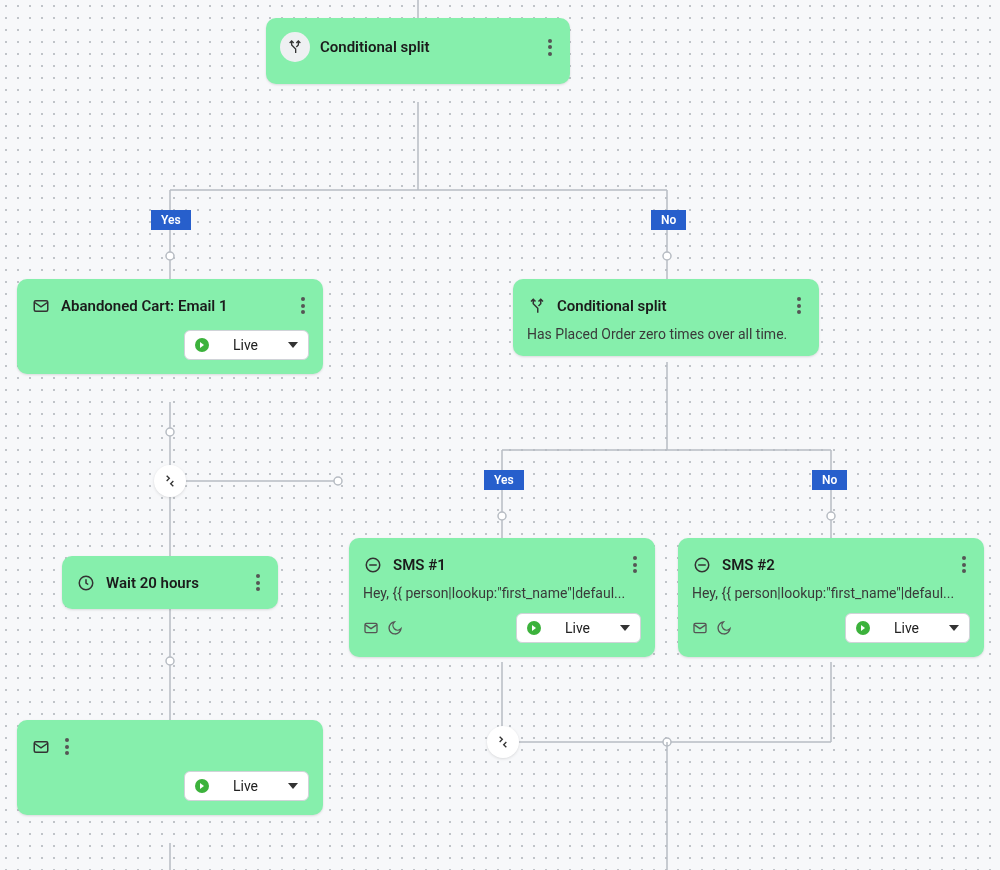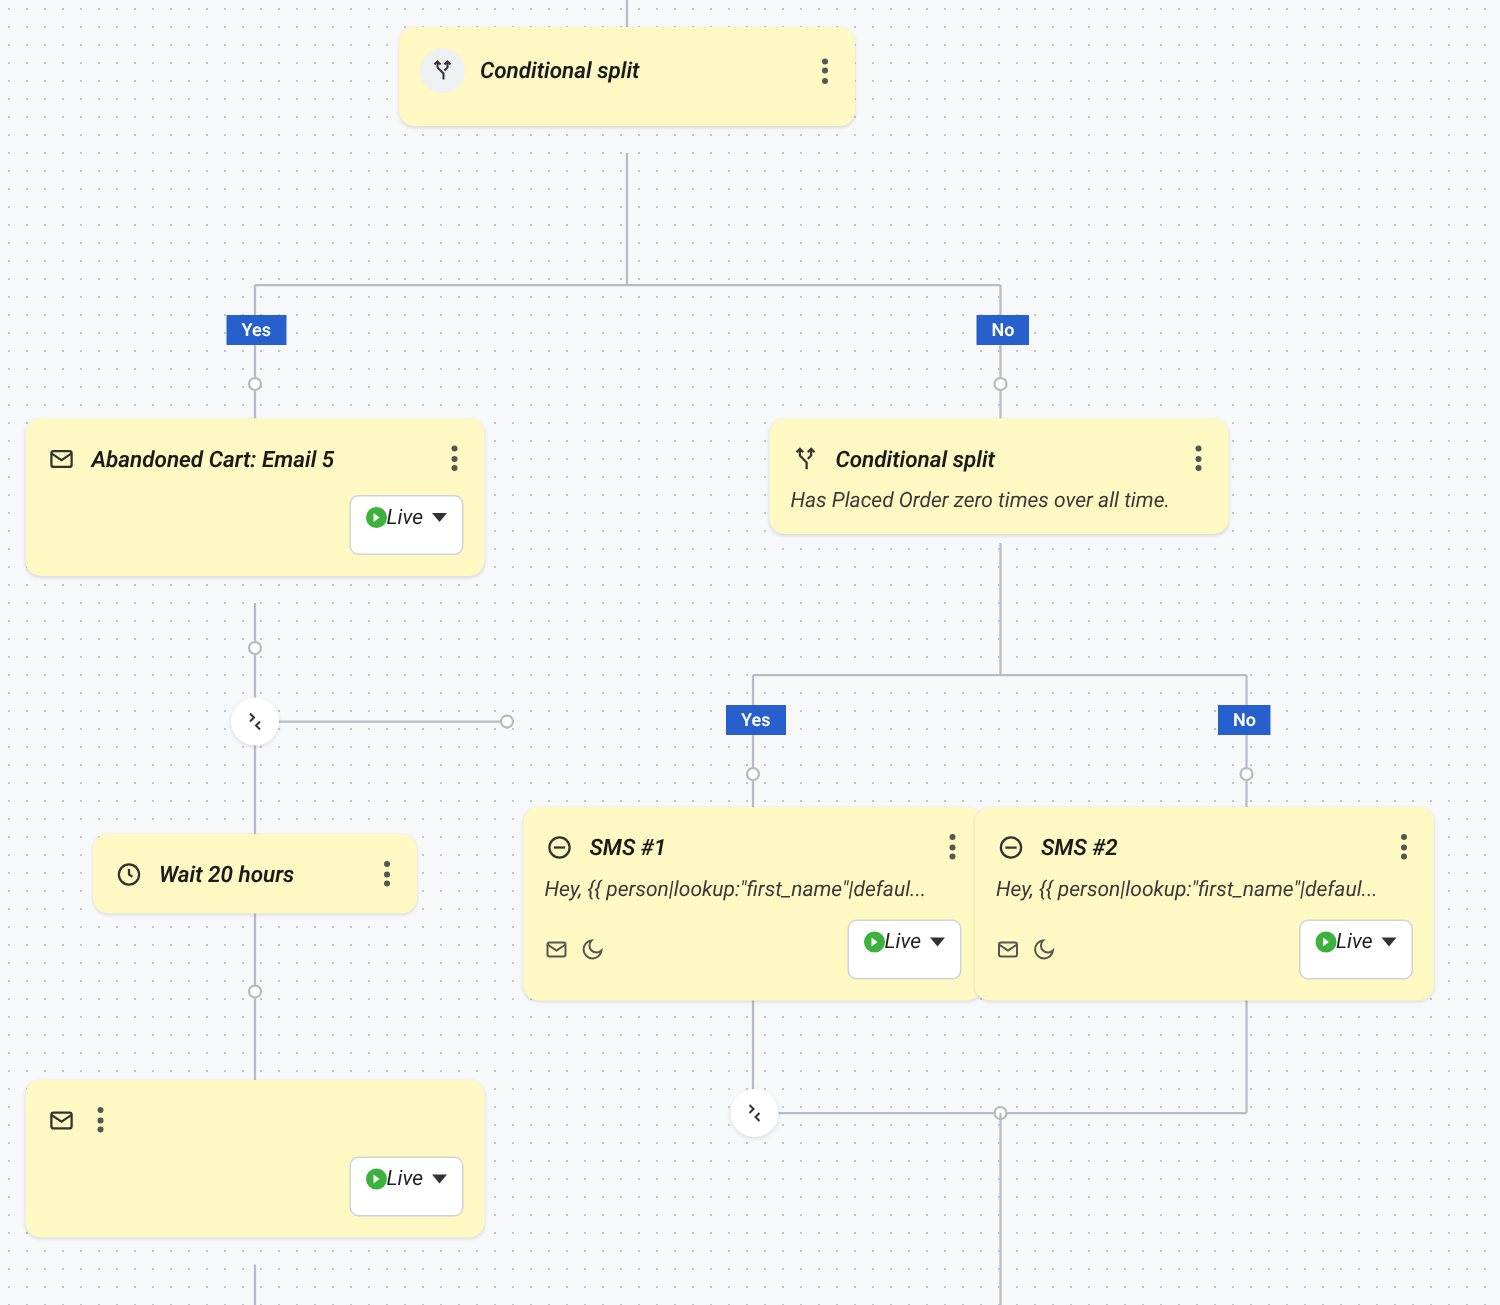--- a/index.html
+++ b/index.html
@@ -14,25 +14,24 @@
     overflow: hidden;
   }
   svg.connectors {
     position: absolute;
     top: 0; left: 0;
     width: 1000px; height: 870px;
     pointer-events: none;
   }
   .card {
     position: absolute;
-    background: #fef9c3;
+    background: #86efac;
     border-radius: 10px;
     box-shadow: 0 1px 3px rgba(0,0,0,0.08), 0 1px 2px rgba(0,0,0,0.05);
     padding: 14px 14px 14px 14px;
-    font-style: italic;
   }
   .card-header {
     display: flex;
     align-items: center;
     gap: 10px;
     margin-bottom: 8px;
   }
   .card-title {
     font-weight: 600;
     font-size: 15px;
@@ -73,24 +72,24 @@
   .status-row {
     display:flex;
     align-items:center;
     justify-content:space-between;
     margin-top:12px;
   }
   .icon-row { display:flex; gap:8px; align-items:center; }
   .status-pill {
     display: flex;
     align-items: center;
-    gap: 0;
+    gap: 24px;
     border: 1px solid #d0d3d8;
     border-radius: 6px;
-    padding: 6px 10px 16px 10px;
+    padding: 6px 10px 6px 10px;
     font-size: 14px;
     color: #222;
     cursor: pointer;
     background:#fff;
   }
   .status-dot {
     width: 14px; height: 14px;
     border-radius: 50%;
     background: #3cb23c;
     display:flex; align-items:center; justify-content:center;
@@ -197,21 +196,21 @@
 </div>
 
 <div class="card" style="left:17px; top:279px; width:306px;">
   <div class="card-header">
     <span class="icon-wrap plain mini-icon">
       <svg width="18" height="18" viewBox="0 0 24 24" fill="none" stroke="#333" stroke-width="2">
           <rect x="3" y="5" width="18" height="14" rx="2"></rect>
           <path d="M3 7l9 6 9-6"></path>
         </svg>
     </span>
-    <div class="card-title">Abandoned Cart: Email 5</div>
+    <div class="card-title">Abandoned Cart: Email 1</div>
     <div class="menu-dots">
         <span></span>
         <span></span>
         <span></span>
       </div>
   </div>
   <div class="status-row">
     <span></span>
     <div class="status-pill">
       <span class="status-dot"></span>
@@ -287,21 +286,21 @@
       </span>
     </div>
     <div class="status-pill">
       <span class="status-dot"></span>
       <span>Live</span>
       <span class="chev-down"></span>
     </div>
   </div>
 </div>
 
-<div class="card" style="left:650px; top:538px; width:306px;">
+<div class="card" style="left:678px; top:538px; width:306px;">
   <div class="card-header">
     <span class="icon-wrap plain mini-icon">
       <svg width="18" height="18" viewBox="0 0 24 24" fill="none" stroke="#333" stroke-width="2">
           <circle cx="12" cy="12" r="9"></circle>
           <line x1="7" y1="12" x2="17" y2="12"></line>
         </svg>
     </span>
     <div class="card-title">SMS #2</div>
     <div class="menu-dots">
         <span></span>

